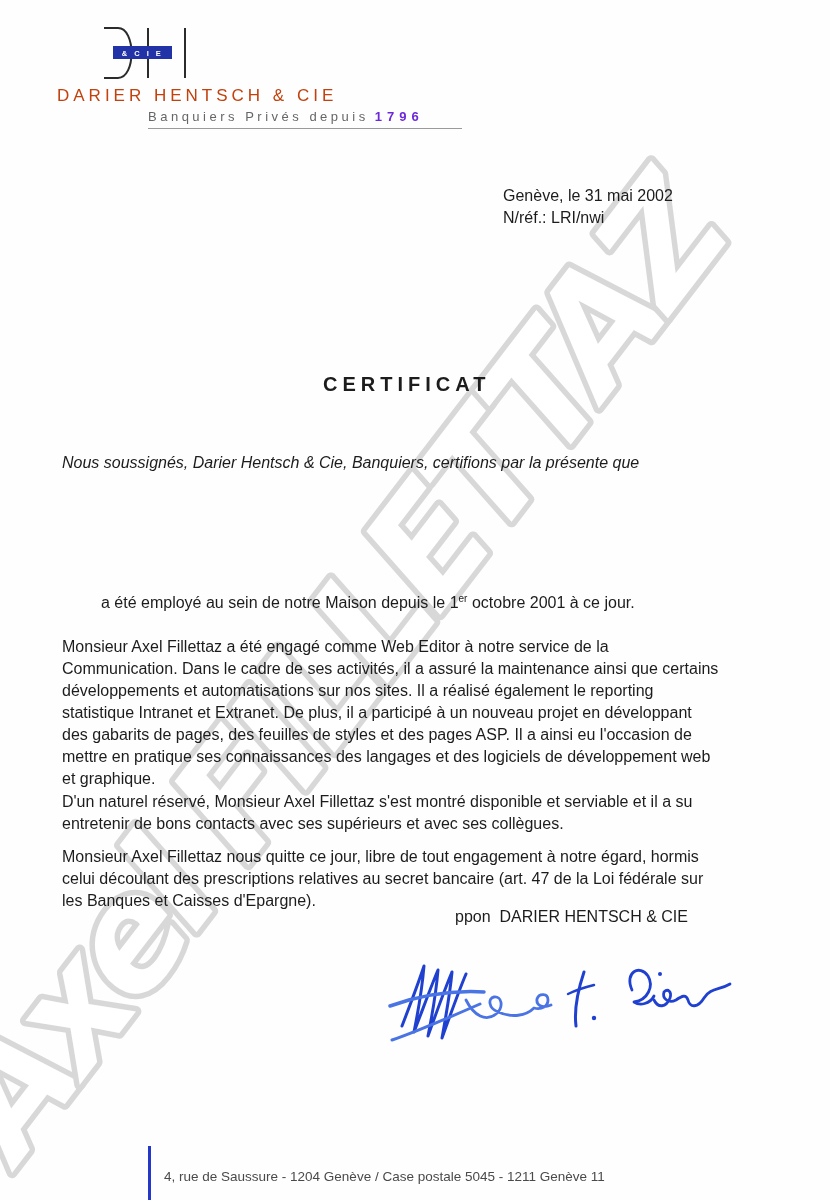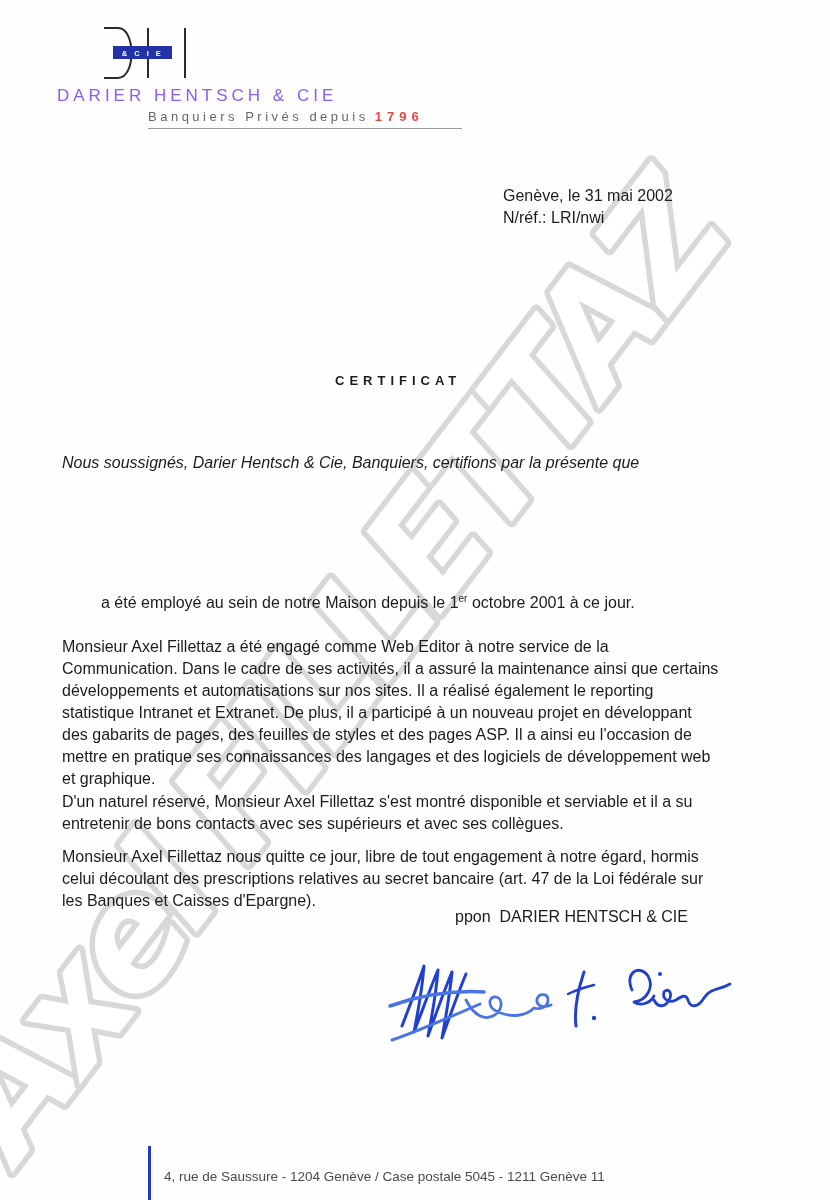--- a/index.html
+++ b/index.html
@@ -3,30 +3,30 @@
 <meta charset="utf-8">
 <style>
   html,body{margin:0;padding:0;background:#ffffff;}
   .page{position:relative;width:830px;height:1200px;background:#fefefe;overflow:hidden;
         font-family:"Liberation Sans", sans-serif;color:#1c1c1c;}
   .abs{position:absolute;}
   .layer-content{position:absolute;inset:0;z-index:2;}
   .layer-watermark{position:absolute;inset:0;z-index:1;pointer-events:none;}
 
   
-  .company{left:57px;top:86px;font-size:17px;letter-spacing:4px;color:#8b5cf6;white-space:pre;}
+  .company{left:57px;top:86px;font-size:17px;letter-spacing:4px;color:#c2410c;white-space:pre;}
   .tagline{left:148px;top:109px;font-size:13px;letter-spacing:3.5px;color:#666;white-space:pre;}
-  .tagline .year{font-weight:bold;color:#ef4444;letter-spacing:5px;margin-left:6px;}
+  .tagline .year{font-weight:bold;color:#6d28d9;letter-spacing:5px;margin-left:6px;}
   .tagline-rule{left:148px;top:128px;width:314px;border-top:1.5px solid #9a9a9a;height:0;}
 
   
   .dateblock{left:455px;top:185px;font-size:16px;line-height:22px;margin-left:48px;}
 
   
-  .doc-title{left:323px;top:373px;font-size:13px;font-weight:bold;letter-spacing:5px;margin-left:12px;}
+  .doc-title{left:323px;top:373px;font-size:20px;font-weight:bold;letter-spacing:5px;}
 
   
   .para{font-size:16px;line-height:22px;white-space:pre-line;}
   .p-intro{left:62px;top:452px;width:710px;font-style:italic;}
   .subject{left:40px;top:503px;width:714px;text-align:center;font-size:16px;line-height:21px;}
   .subject .nm{font-weight:bold;}
   .p-employ{left:80px;top:593px;width:710px;font-size:16px;margin-left:21px;}
   .p-employ sup{font-size:10px;}
   .p-role{left:62px;top:636px;width:716px;}
   .p-char{left:62px;top:791px;width:716px;}

